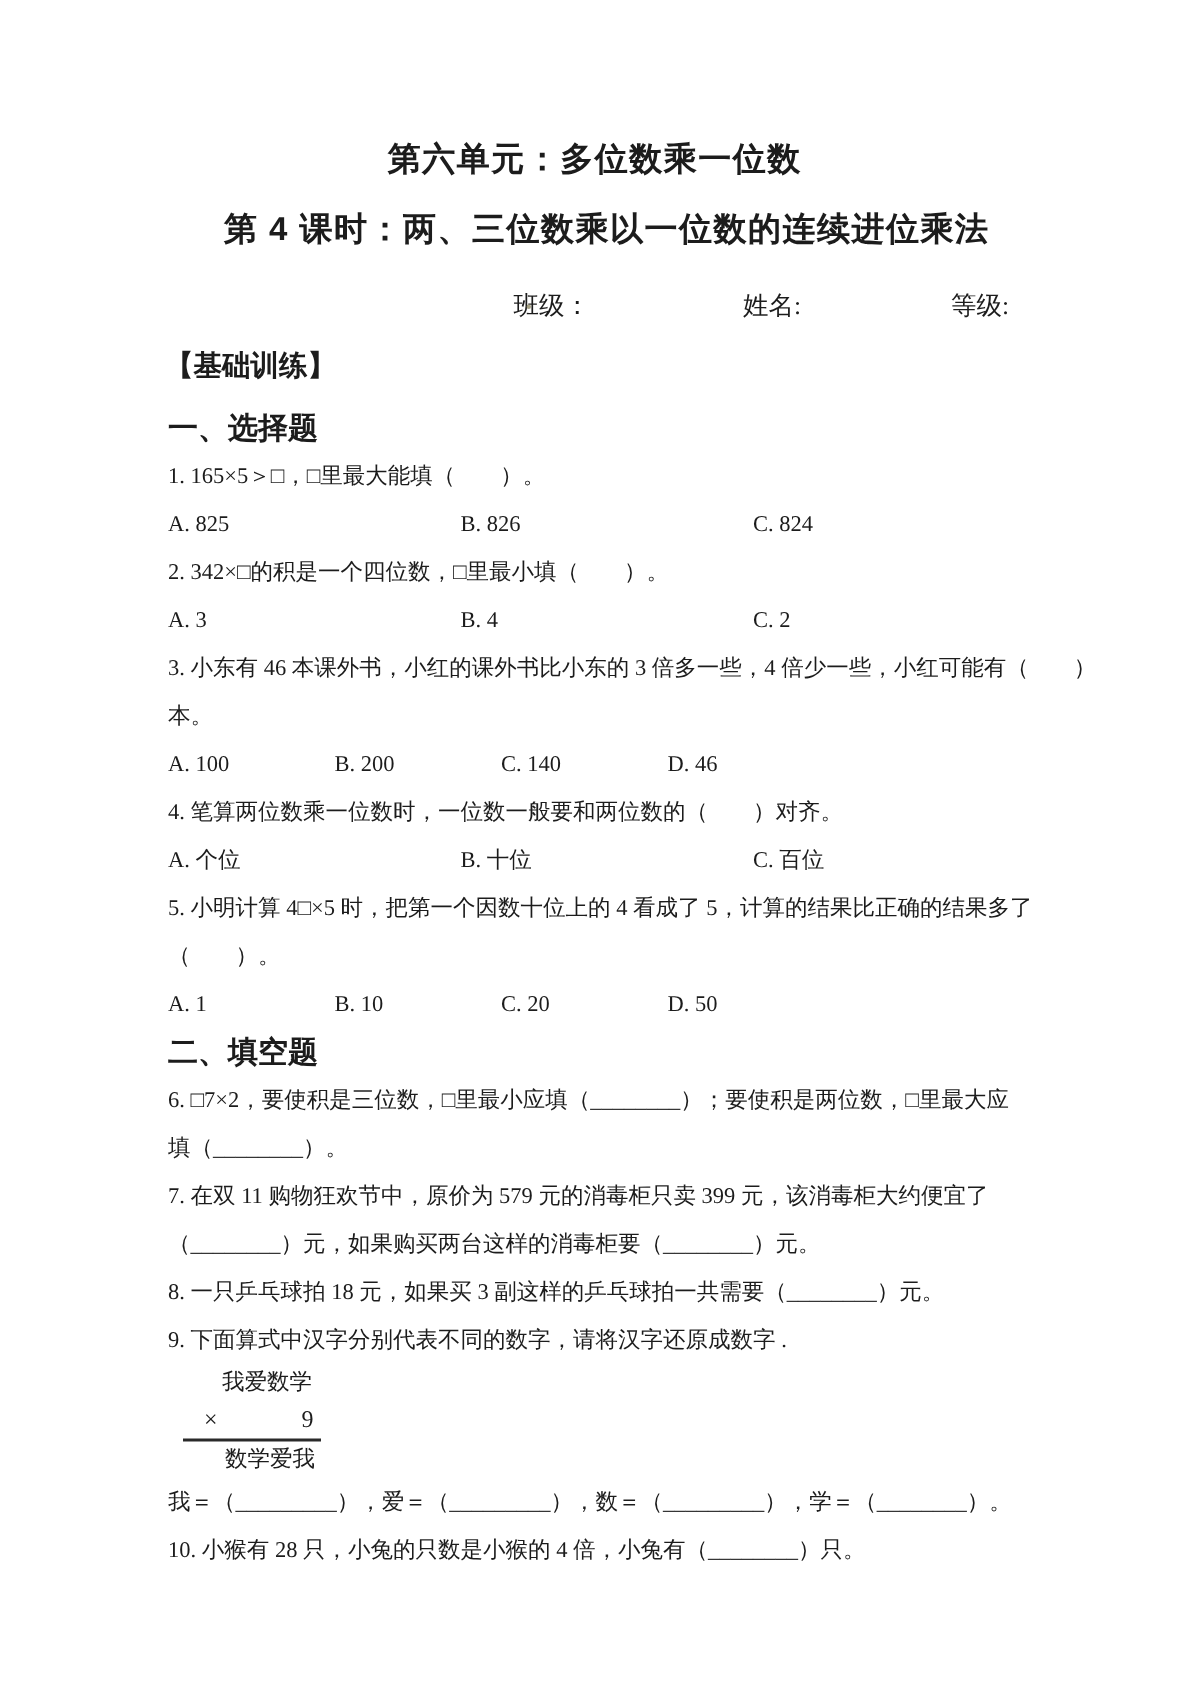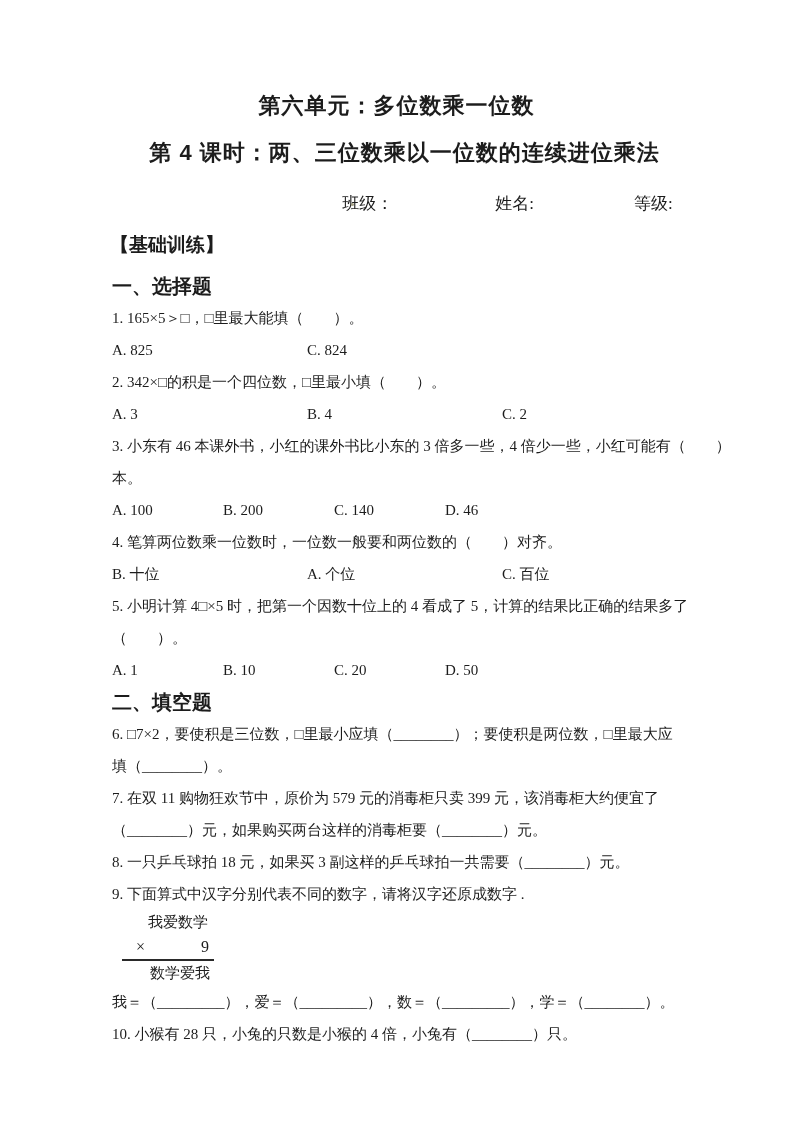--- a/index.html
+++ b/index.html
@@ -88,20 +88,21 @@
   <div class="info"><span class="lab1">班级：</span><span class="lab2">姓名:</span><span class="lab3">等级:</span></div>
   <span class="stray-dot">.</span>
 
   <div class="basic">【基础训练】</div>
 
   <div class="row sect s1">一、选择题</div>
 
   <div class="row">1. 165×5＞□，□里最大能填（　　）。</div>
   <div class="row opts opts3">
     <span class="opt">A. 825</span>
+    <span class="opt">B. 826</span>
     <span class="opt">C. 824</span>
   </div>
 
   <div class="row">2. 342×□的积是一个四位数，□里最小填（　　）。</div>
   <div class="row opts opts3">
     <span class="opt">A. 3</span>
     <span class="opt">B. 4</span>
     <span class="opt">C. 2</span>
   </div>
 
@@ -109,22 +110,22 @@
   <div class="row">本。</div>
   <div class="row opts opts4">
     <span class="opt">A. 100</span>
     <span class="opt">B. 200</span>
     <span class="opt">C. 140</span>
     <span class="opt">D. 46</span>
   </div>
 
   <div class="row">4. 笔算两位数乘一位数时，一位数一般要和两位数的（　　）对齐。</div>
   <div class="row opts opts3">
+    <span class="opt">A. 个位</span>
     <span class="opt">B. 十位</span>
-    <span class="opt">A. 个位</span>
     <span class="opt">C. 百位</span>
   </div>
 
   <div class="row">5. 小明计算 4□×5 时，把第一个因数十位上的 4 看成了 5，计算的结果比正确的结果多了</div>
   <div class="row">（　　）。</div>
   <div class="row opts opts4">
     <span class="opt">A. 1</span>
     <span class="opt">B. 10</span>
     <span class="opt">C. 20</span>
     <span class="opt">D. 50</span>

